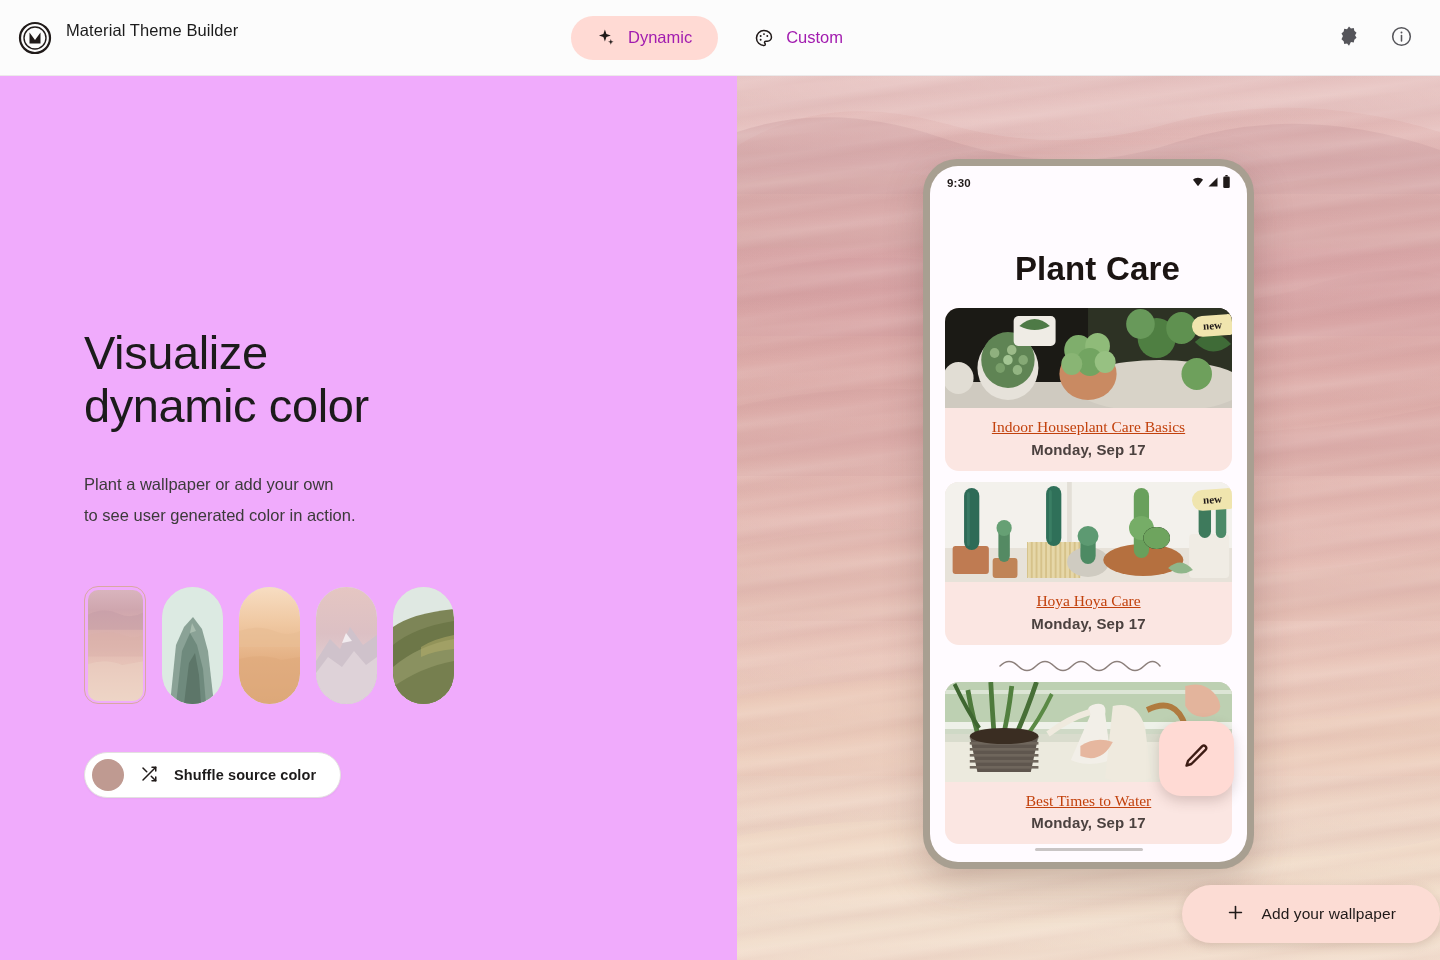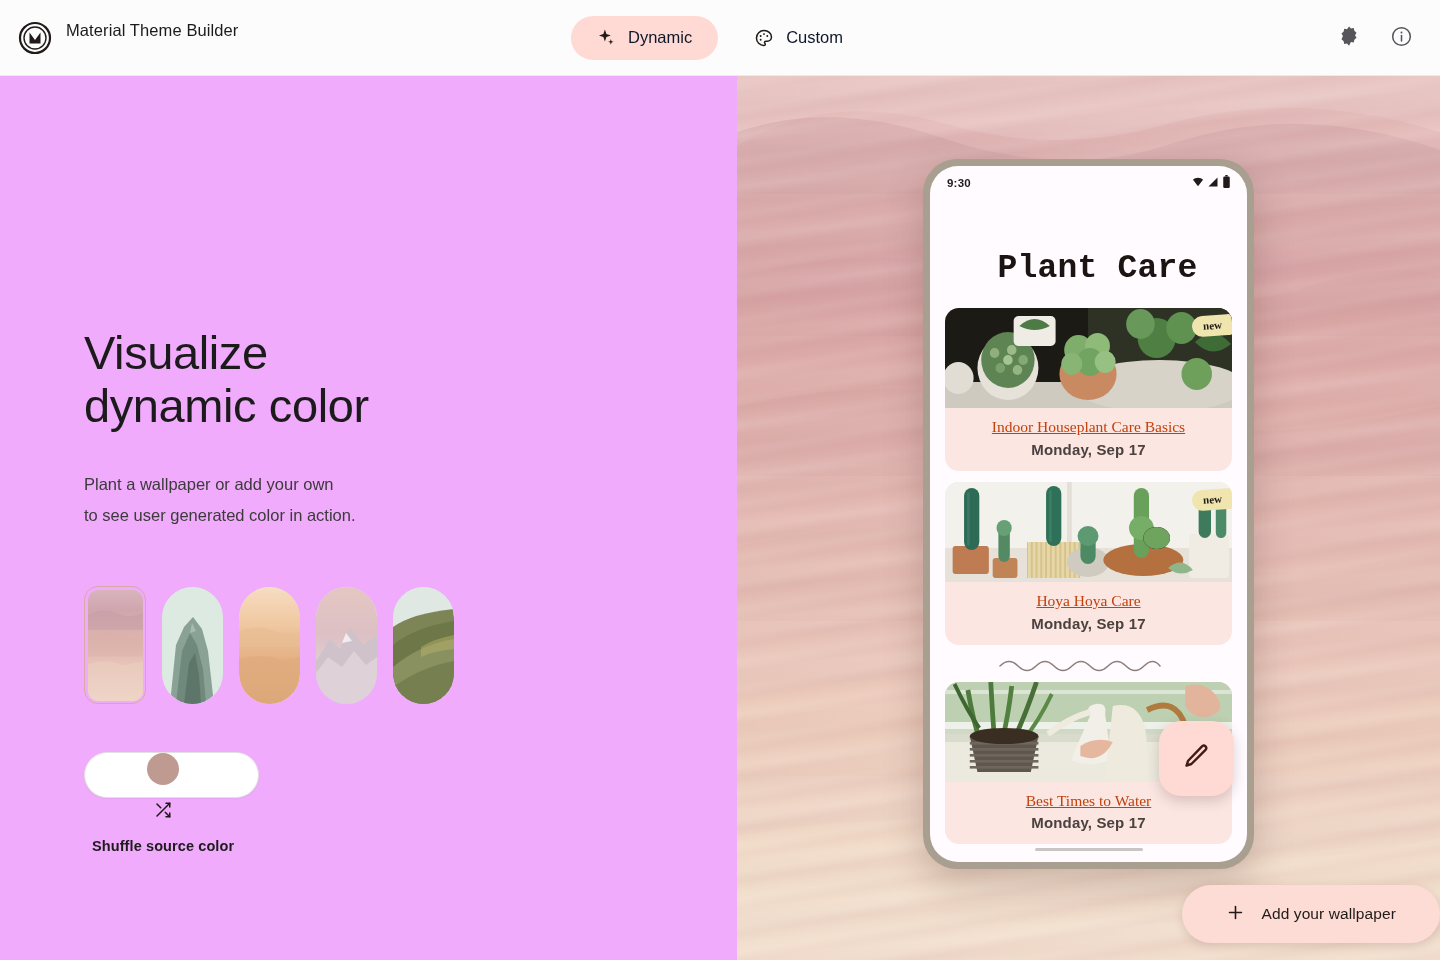--- a/index.html
+++ b/index.html
@@ -25,21 +25,21 @@
   .brand-title { font-size: 16.5px; color: #1b1b1b; letter-spacing: .1px; }
 
   .tabs {
     position: absolute; left: 50%; transform: translateX(-50%);
     display: flex; align-items: center; gap: 10px;
   }
   .tab {
     display: flex; align-items: center; gap: 12px;
     height: 44px; padding: 0 26px;
     border-radius: 22px; border: none; background: transparent;
-    font-size: 16.5px; color: #0f172a; cursor: pointer;
+    font-size: 16.5px; color: #a21caf; cursor: pointer;
     font-family: "Liberation Sans", sans-serif;
   }
   .tab.active { background: #ffdad4; }
   .tab svg { display: block; }
 
   .head-actions {
     margin-left: auto; display: flex; align-items: center; gap: 22px; padding-right: 24px;
   }
   .icon-btn {
     width: 30px; height: 30px; display: flex; align-items: center; justify-content: center;
@@ -85,21 +85,20 @@
 
   
   .shuffle {
     margin-top: 48px;
     display: inline-flex; align-items: center; gap: 16px;
     height: 46px; padding: 0 24px 0 7px;
     border: 1px solid #e3e0e0; border-radius: 23px;
     background: #fff; cursor: pointer;
     box-shadow: 0 1px 2px rgba(0,0,0,.04);
     font-family: "Liberation Sans", sans-serif;
-    flex-direction: column;
   }
   .swatch { width: 32px; height: 32px; border-radius: 50%; background: #bf9a91; flex: 0 0 32px; }
   .shuffle-label { font-size: 14.5px; color: #1d1b1b; font-weight: 600; letter-spacing: .1px; }
 
   
   .right { flex: 1; position: relative; overflow: hidden; }
 
   .wall { position: absolute; inset: 0; }
   .wall-base {
     position: absolute; inset: 0;
@@ -159,21 +158,21 @@
   }
 
   .statusbar {
     height: 34px; display: flex; align-items: center;
     justify-content: space-between; padding: 0 16px 0 17px;
   }
   .stat-time { font-size: 11.5px; color: #201a19; font-weight: 600; letter-spacing: .2px; }
   .stat-icons { display: flex; align-items: center; gap: 3px; color: #201a19; }
 
   .app-title {
-    font-family: Liberation Mono, monospace;
+    font-family: Liberation Sans, sans-serif;
     font-size: 33px; font-weight: 700; color: #1b1412;
     padding: 52px 0 0 18px; letter-spacing: .2px; line-height: 1;
   }
 
   .cards { padding: 23px 15px 0 15px; }
   .card {
     position: relative; border-radius: 14px; overflow: hidden;
     background: #fbe6e2; margin-bottom: 11px;
   }
   .card-media { height: 100px; position: relative; overflow: hidden; }

